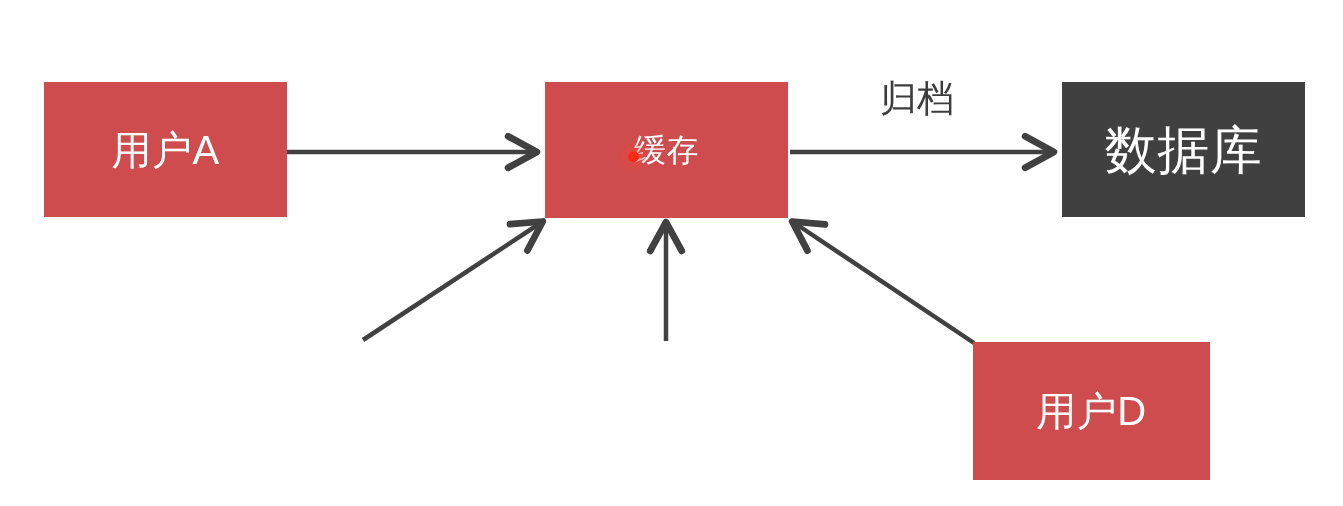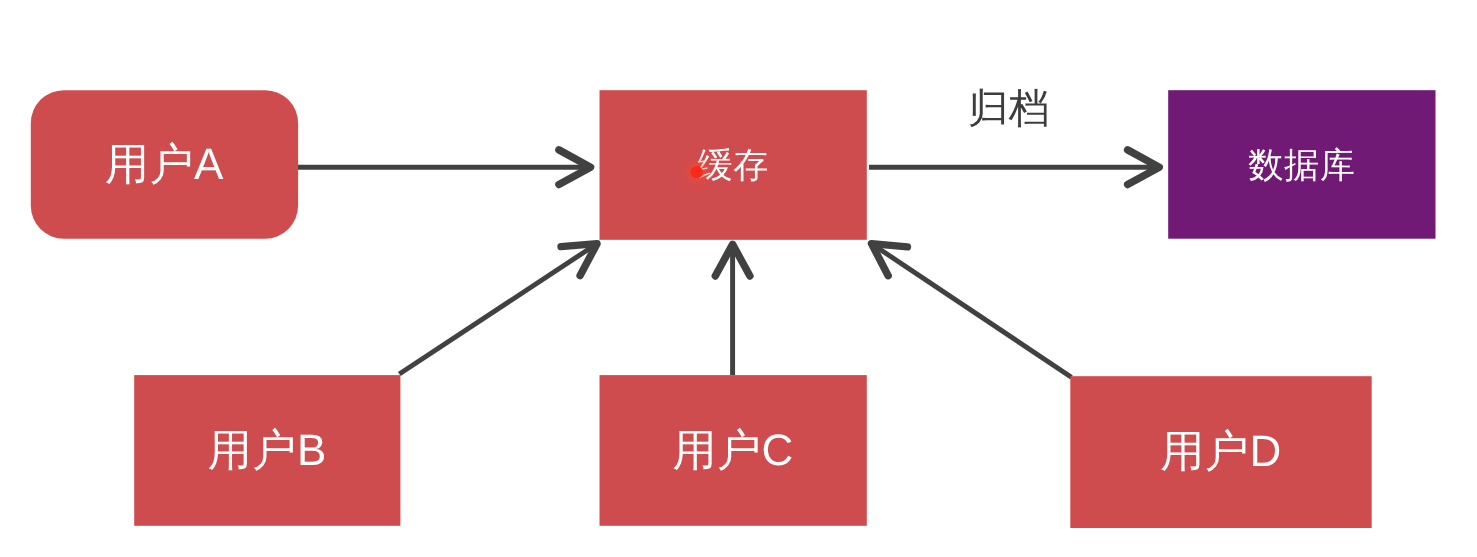--- a/index.html
+++ b/index.html
@@ -75,41 +75,35 @@
 
     <line x1="790" y1="152" x2="1053" y2="152" stroke="#414141" stroke-width="4.5" marker-end="url(#arrow-open)"></line>
 
     <line x1="363" y1="340" x2="542" y2="222" stroke="#414141" stroke-width="4.5" marker-end="url(#arrow-open)"></line>
 
     <line x1="666" y1="341" x2="666" y2="223" stroke="#414141" stroke-width="4.5" marker-end="url(#arrow-open)"></line>
 
     <line x1="974" y1="343" x2="793" y2="222" stroke="#414141" stroke-width="4.5" marker-end="url(#arrow-open)"></line>
   </svg>
 
-  <div class="node" style="left:28px; top:82px; width:243px; height:135px; background:#cf4c4e; font-size:40px;border-radius:30px;">
+  <div class="node" style="left:44px; top:82px; width:243px; height:135px; background:#cf4c4e; font-size:40px;">
     <span class="node-label">用户A</span>
   </div>
 
   <div class="node" style="left:545px; top:82px; width:243px; height:136px; background:#cf4c4e; font-size:32px;">
     <span class="node-label">缓存</span>
   </div>
 
-  <div class="node" style="left:1062px; top:82px; width:243px; height:135px; background:#701a75; font-size:32px;">
+  <div class="node" style="left:1062px; top:82px; width:243px; height:135px; background:#404040; font-size:52px;">
     <span class="node-label">数据库</span>
   </div>
 
-  <div class="node" style="left:122px; top:341px; width:242px; height:137px; background:#cf4c4e; font-size:40px;">
-    <span class="node-label">用户B</span>
-  </div>
 
-  <div class="node" style="left:545px; top:341px; width:243px; height:137px; background:#cf4c4e; font-size:40px;">
-    <span class="node-label">用户C</span>
-  </div>
 
-  <div class="node" style="left:973px; top:342px; width:274px; height:138px; background:#cf4c4e; font-size:40px;">
+  <div class="node" style="left:973px; top:342px; width:237px; height:138px; background:#cf4c4e; font-size:40px;">
     <span class="node-label">用户D</span>
   </div>
 
 
   <div class="edge-label" style="left:880px; top:80px; font-size:37px;">归档</div>
 
   <div class="cursor-dot" style="left:628px; top:151px;"></div>
 
 </div>
 

